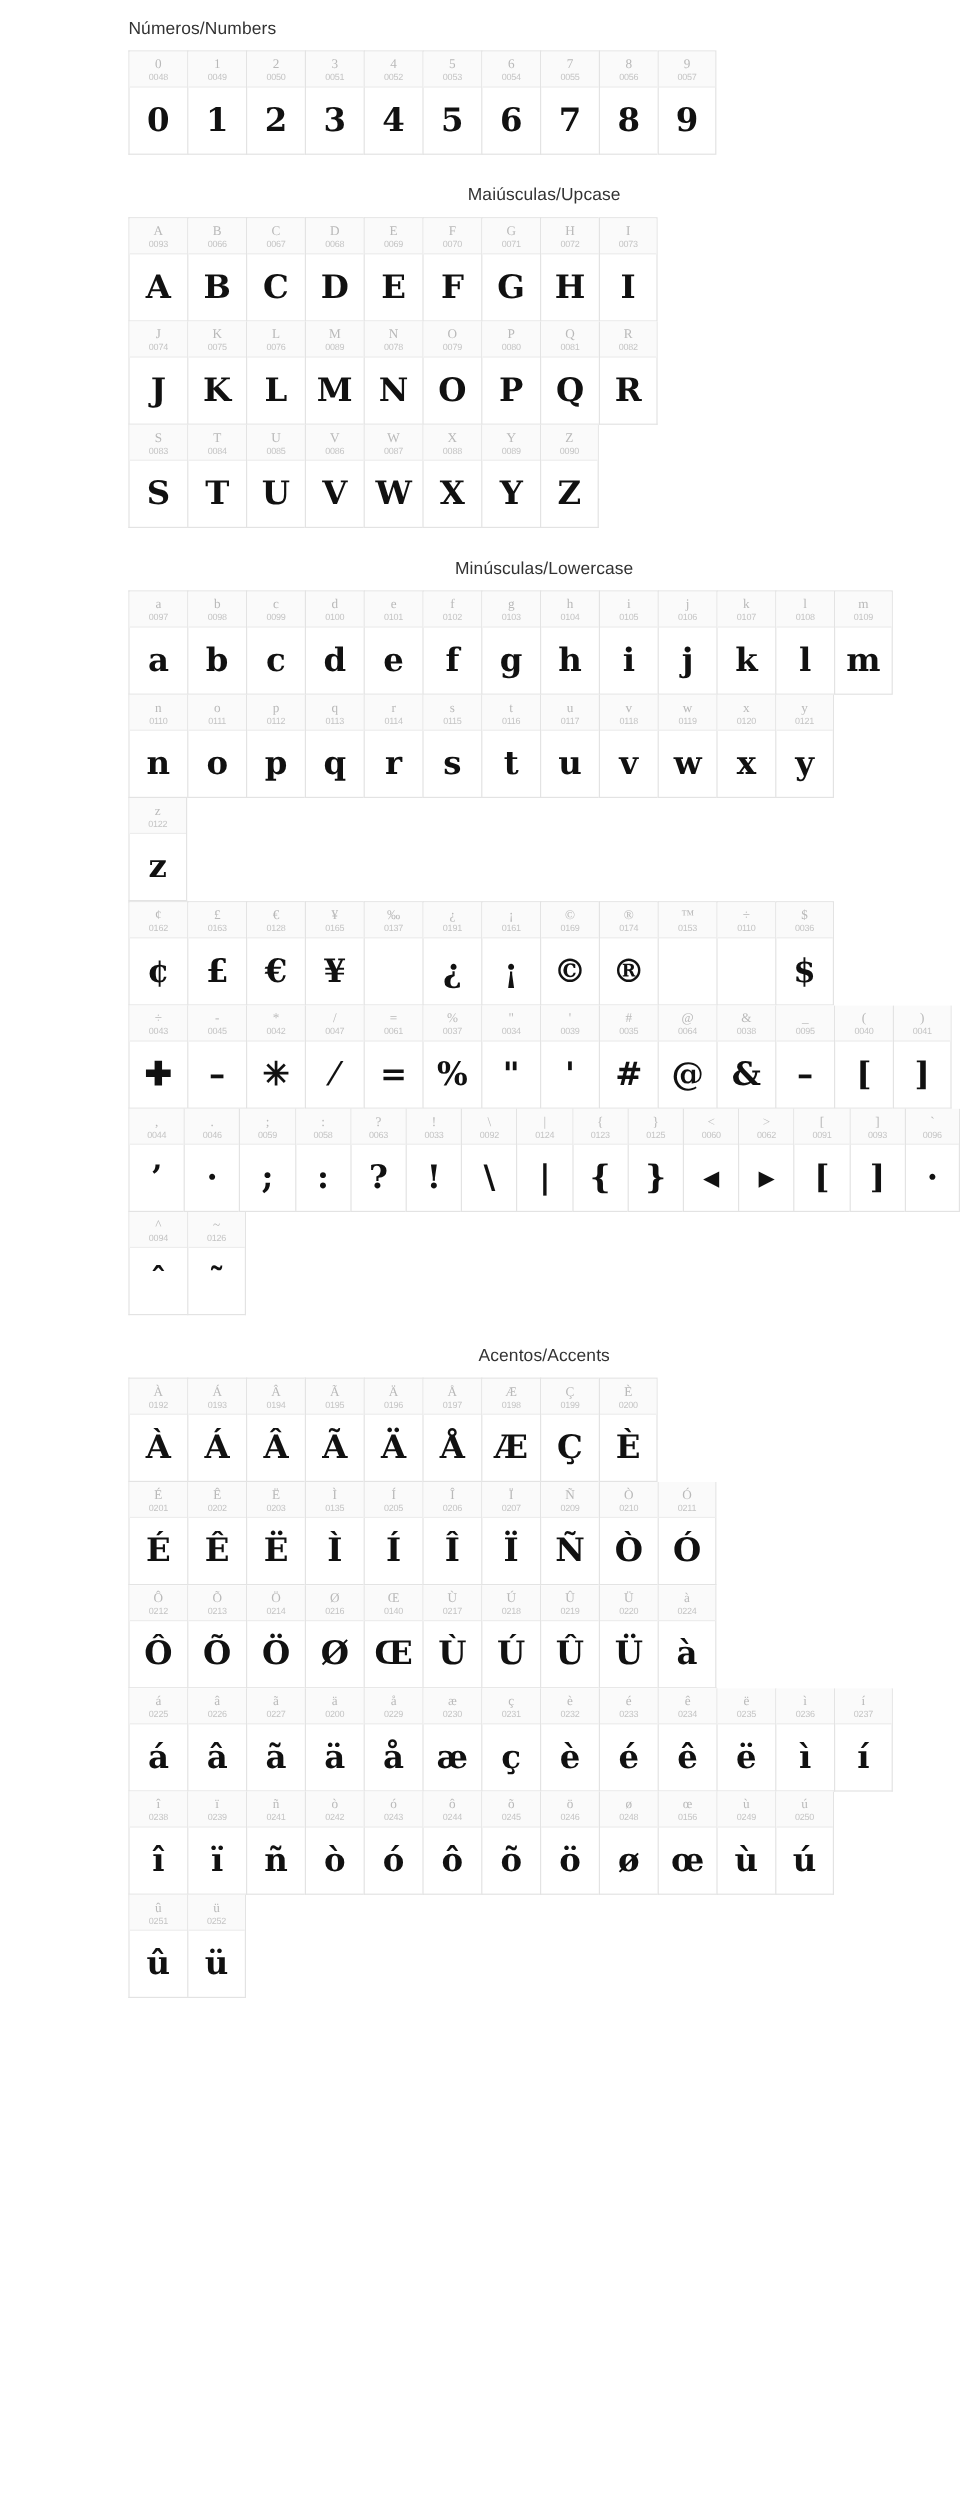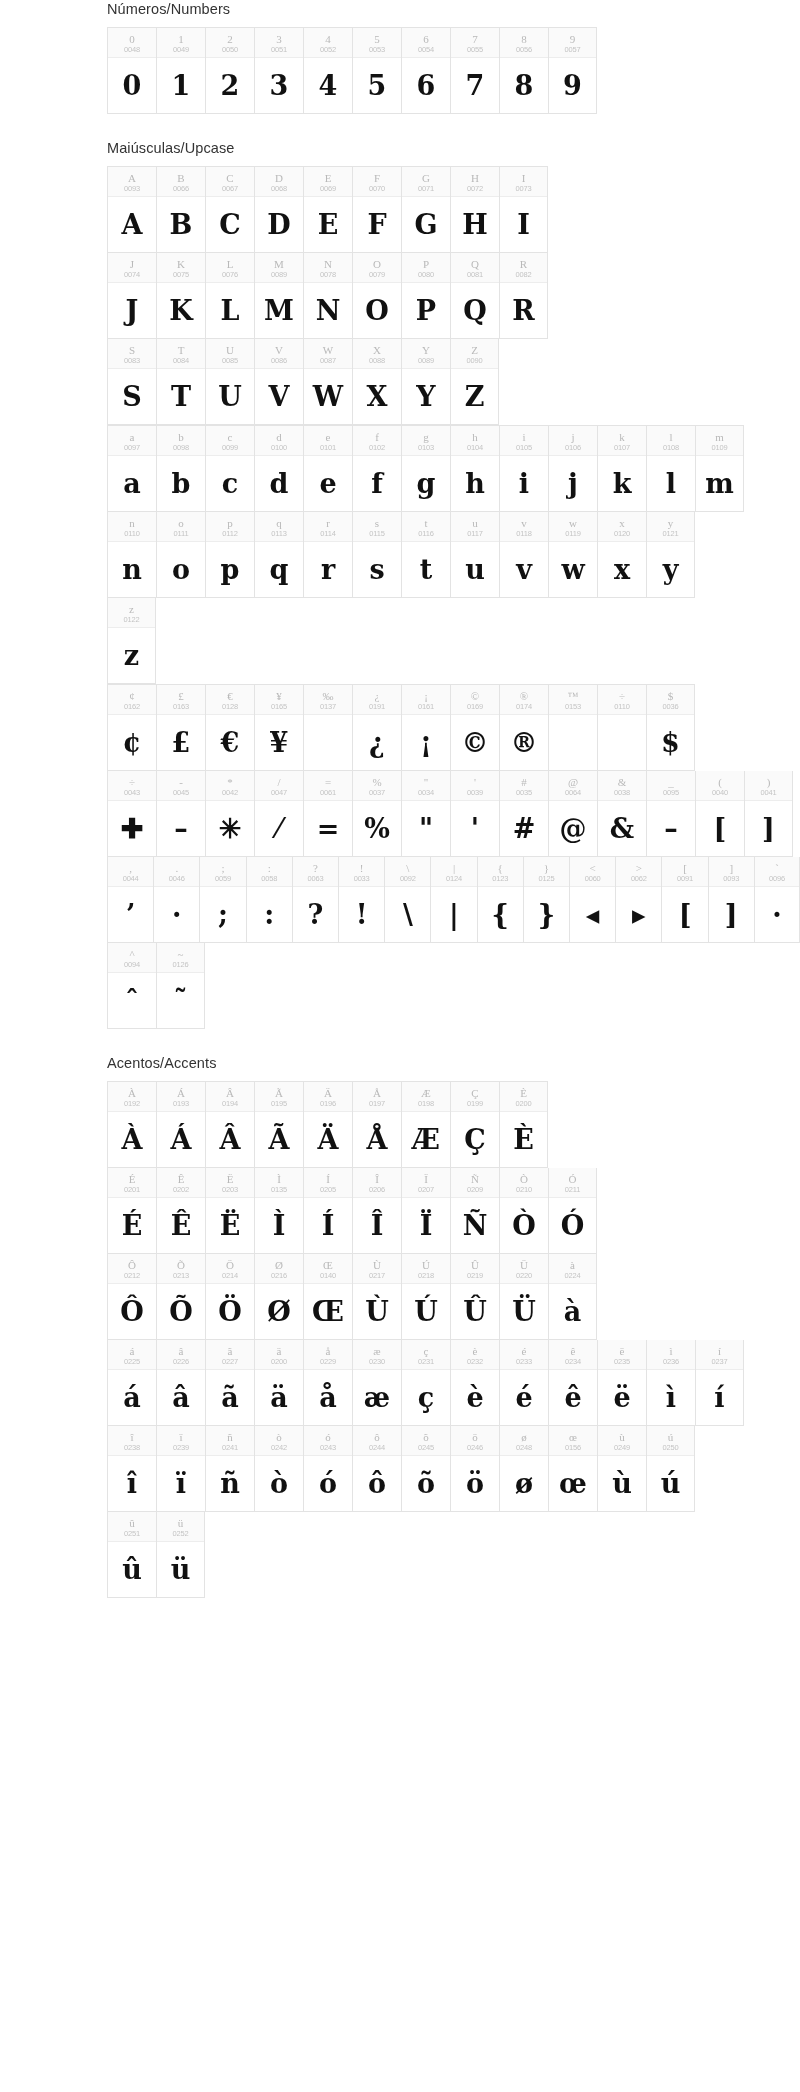--- a/index.html
+++ b/index.html
@@ -9,34 +9,35 @@
   }
   body {
     width: 800px;
     font-family: "Liberation Sans", sans-serif;
     color: #222222;
     -webkit-font-smoothing: antialiased;
   }
   .page {
     width: 800px;
     box-sizing: border-box;
-    padding: 1px 0 40px 0;
+    padding: 16px 0 40px 0;
   }
   .section {
     margin: 0 0 0 0;
   }
   .section-title {
     font-size: 14.5px;
     font-weight: 400;
     color: #333333;
     padding: 0 0 10px 107px;
     letter-spacing: 0.1px;
   }
   .section + .section .section-title {
     padding-top: 26px;
+    text-align: center;
   }
   .grid-wrap {
     padding-left: 107px;
   }
   .row {
     display: flex;
     flex-direction: row;
     align-items: stretch;
   }
   .cell {
@@ -360,20 +361,21 @@
               <div class="cell-head">
                 <div class="cell-char">Z</div>
                 <div class="cell-code">0090</div>
               </div>
               <div class="cell-glyph">Z</div>
             </div>
           </div>
         </div>
       </div>
       <div class="section">
+        <div class="section-title">Minúsculas/Lowercase</div>
         <div class="grid-wrap">
           <div class="row">
             <div class="cell">
               <div class="cell-head">
                 <div class="cell-char">a</div>
                 <div class="cell-code">0097</div>
               </div>
               <div class="cell-glyph">a</div>
             </div>
             <div class="cell">

